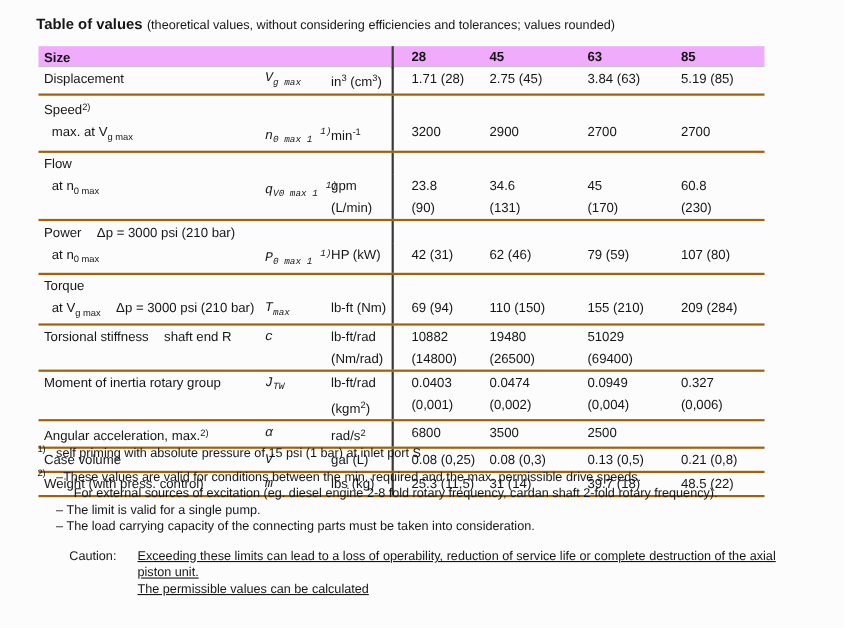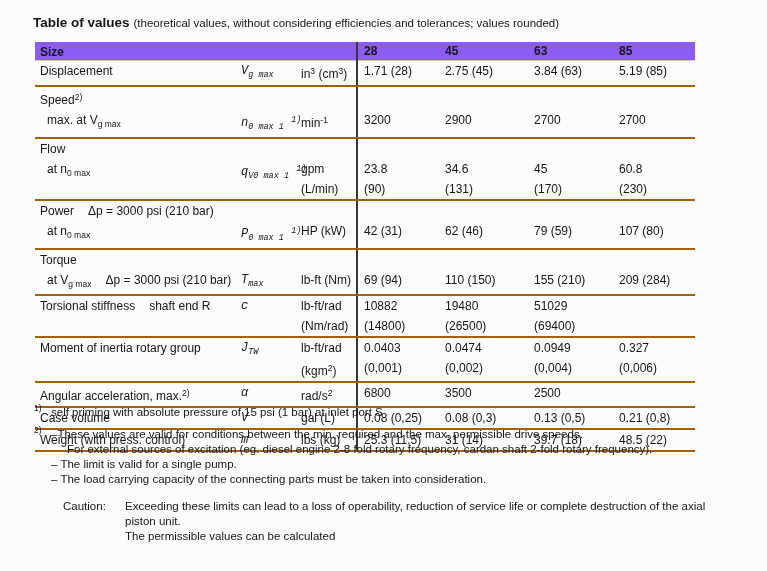--- a/index.html
+++ b/index.html
@@ -14,54 +14,54 @@
   .title { position:absolute; left:33px; top:13px; white-space:nowrap; }
   .title-main { font-weight:bold; font-size:13.5px; }
   .title-sub { font-size:11.5px; margin-left:4px; }
 
   .tbl { position:absolute; left:35px; top:42px; width:660px; font-size:12px; }
   .thead, .trow {
     display:grid;
     grid-template-columns:202px 61px 58px 81px 89px 85px 84px;
   }
   .thead {
-    background:#8b5cf6;
+    background:#f0abfc;
     font-weight:bold;
     line-height:19px;
     height:19px;
     border-bottom:1px solid #c6c6c6;
   }
   .trow { min-height:20px; }
   .line { line-height:20px; white-space:nowrap; }
   .c-label { padding-left:5px; line-height:20px; white-space:nowrap; }
   .c-label.indent { padding-left:12px; }
   .label2 { margin-left:14px; }
   .c-sym { padding-left:4px; line-height:20px; white-space:nowrap;font-family:Liberation Mono, monospace; }
   .c-unit { padding-left:3px; white-space:nowrap; }
   .c-val { padding-left:8px; white-space:nowrap; }
-  .vline { border-left:2px solid #383838; padding-left:6px; }
+  .vline { border-left:2px solid #383838; padding-left:16px; }
   .b-thick { border-bottom:2px solid #a16207; }
 
   .k-n { font-style:normal; }
   .k-it { font-style:italic; }
   .k-sub { font-size:8.5px; vertical-align:-3px; }
   .k-sup { font-size:8.5px; vertical-align:4px; }
   .k-isub { font-style:italic; font-size:8.5px; vertical-align:-3px; }
   .k-isup { font-style:italic; font-size:8.5px; vertical-align:4px; }
 
   .fnotes { position:absolute; left:34px; top:405px; font-size:11.5px; }
   .fn { display:flex; margin-bottom:7px; }
   .fn-marker { font-size:8.5px; vertical-align:4px; position:relative; top:-2px; margin-right:5px; min-width:12px; }
   .fn-body div { line-height:15px; }
   .fn-indent { padding-left:16px; }
 
   .caution { position:absolute; left:63px; top:499px; display:flex; font-size:11.5px; }
   .caution-label { width:62px; line-height:15px; }
   .caution-body { width:608px; }
-  .caution-body div { line-height:15px; }
+  .caution-body div { line-height:15px;text-decoration:underline; }
 </style>
 </head>
 <body>
 
 <div class="title">
   <span class="title-main">Table of values</span><span class="title-sub">(theoretical values, without considering efficiencies and tolerances; values rounded)</span>
 </div>
 
 <div class="tbl">
   <div class="thead">

